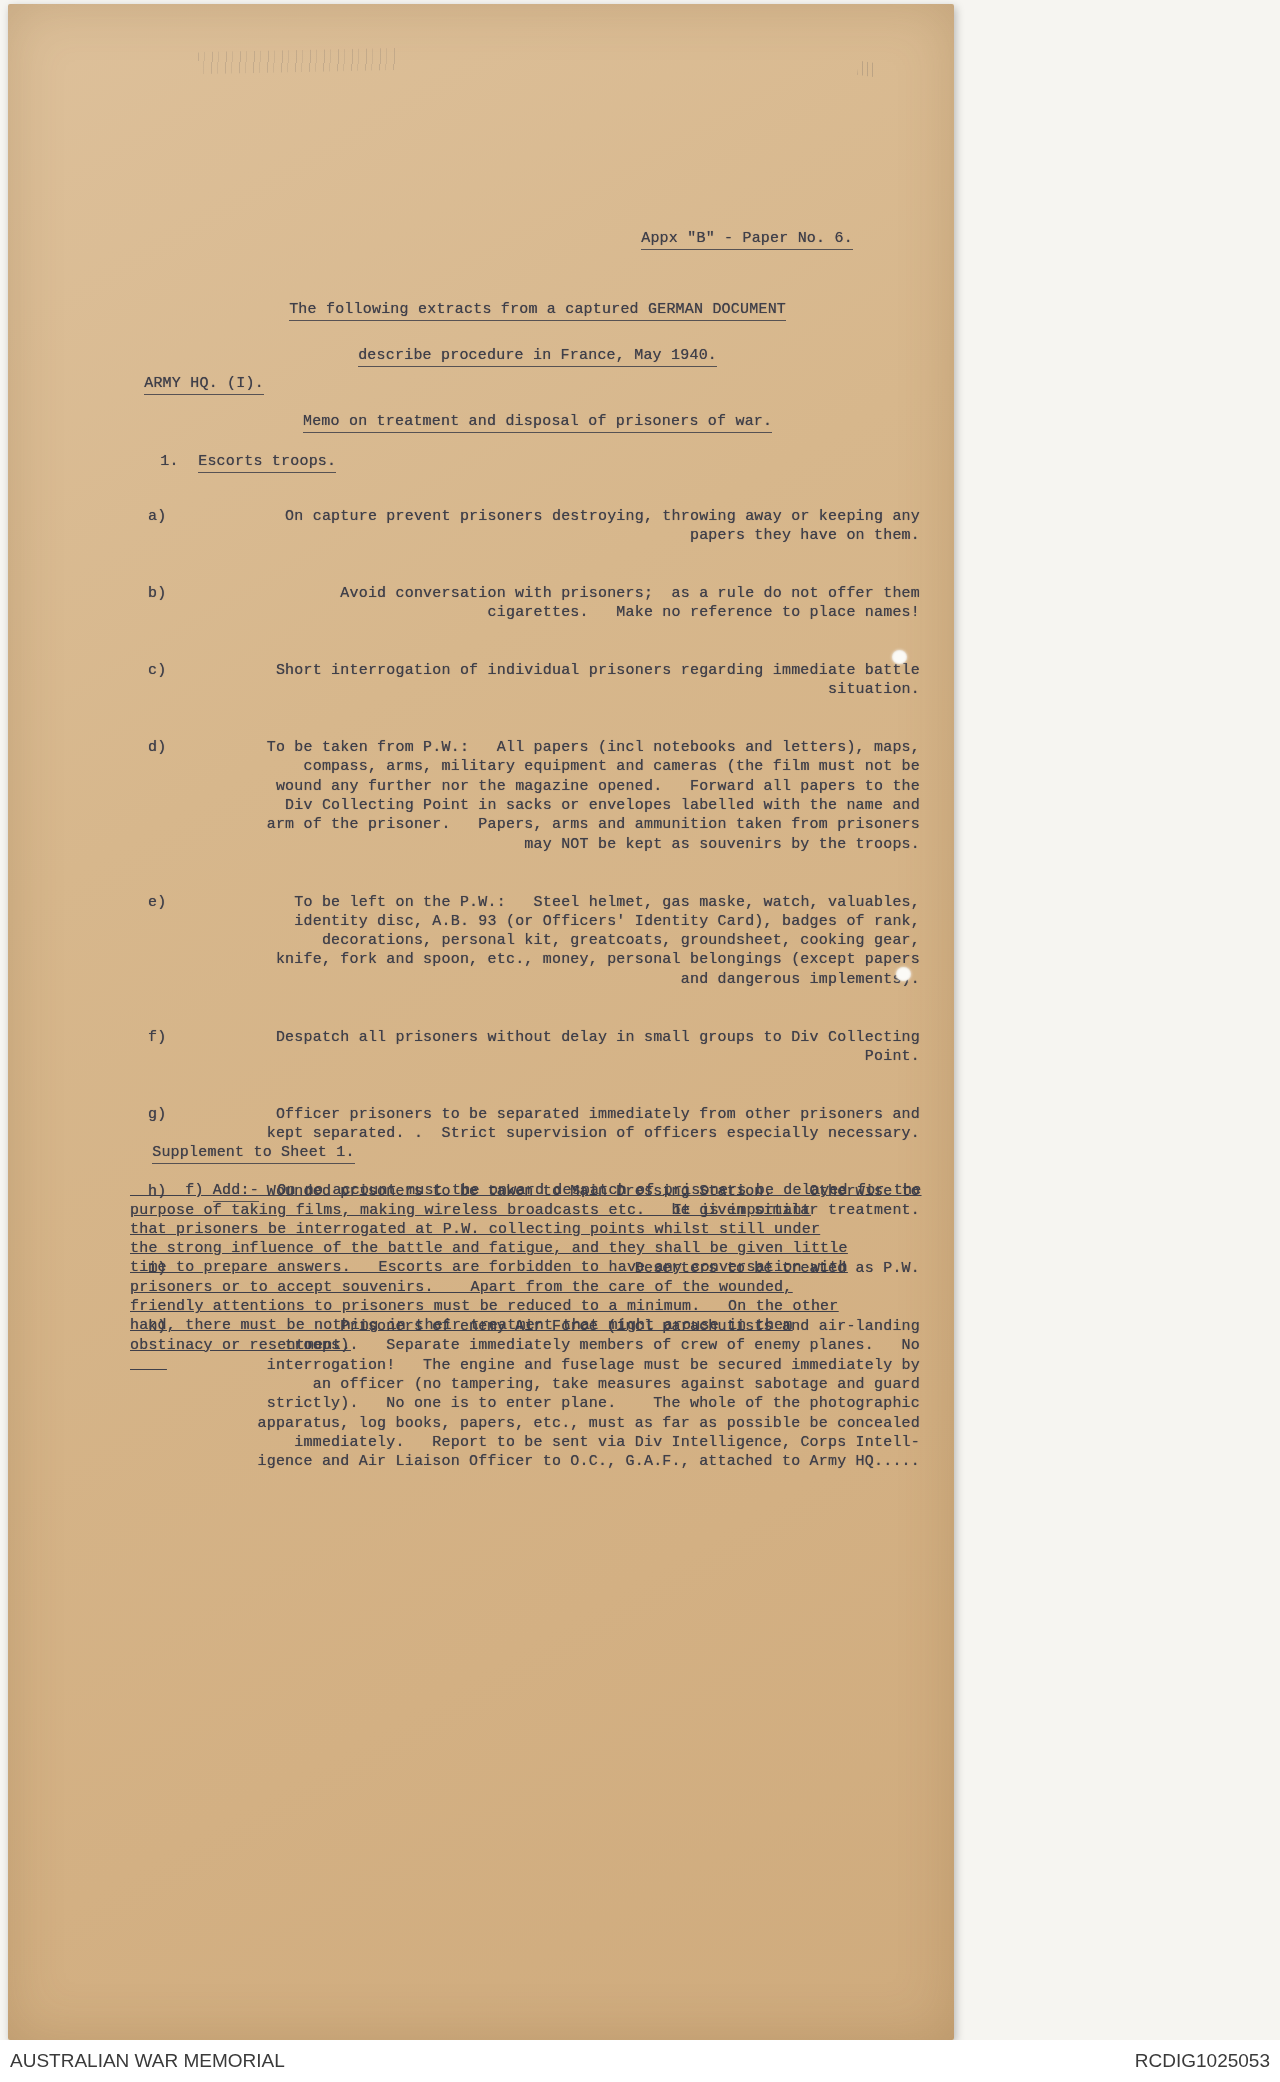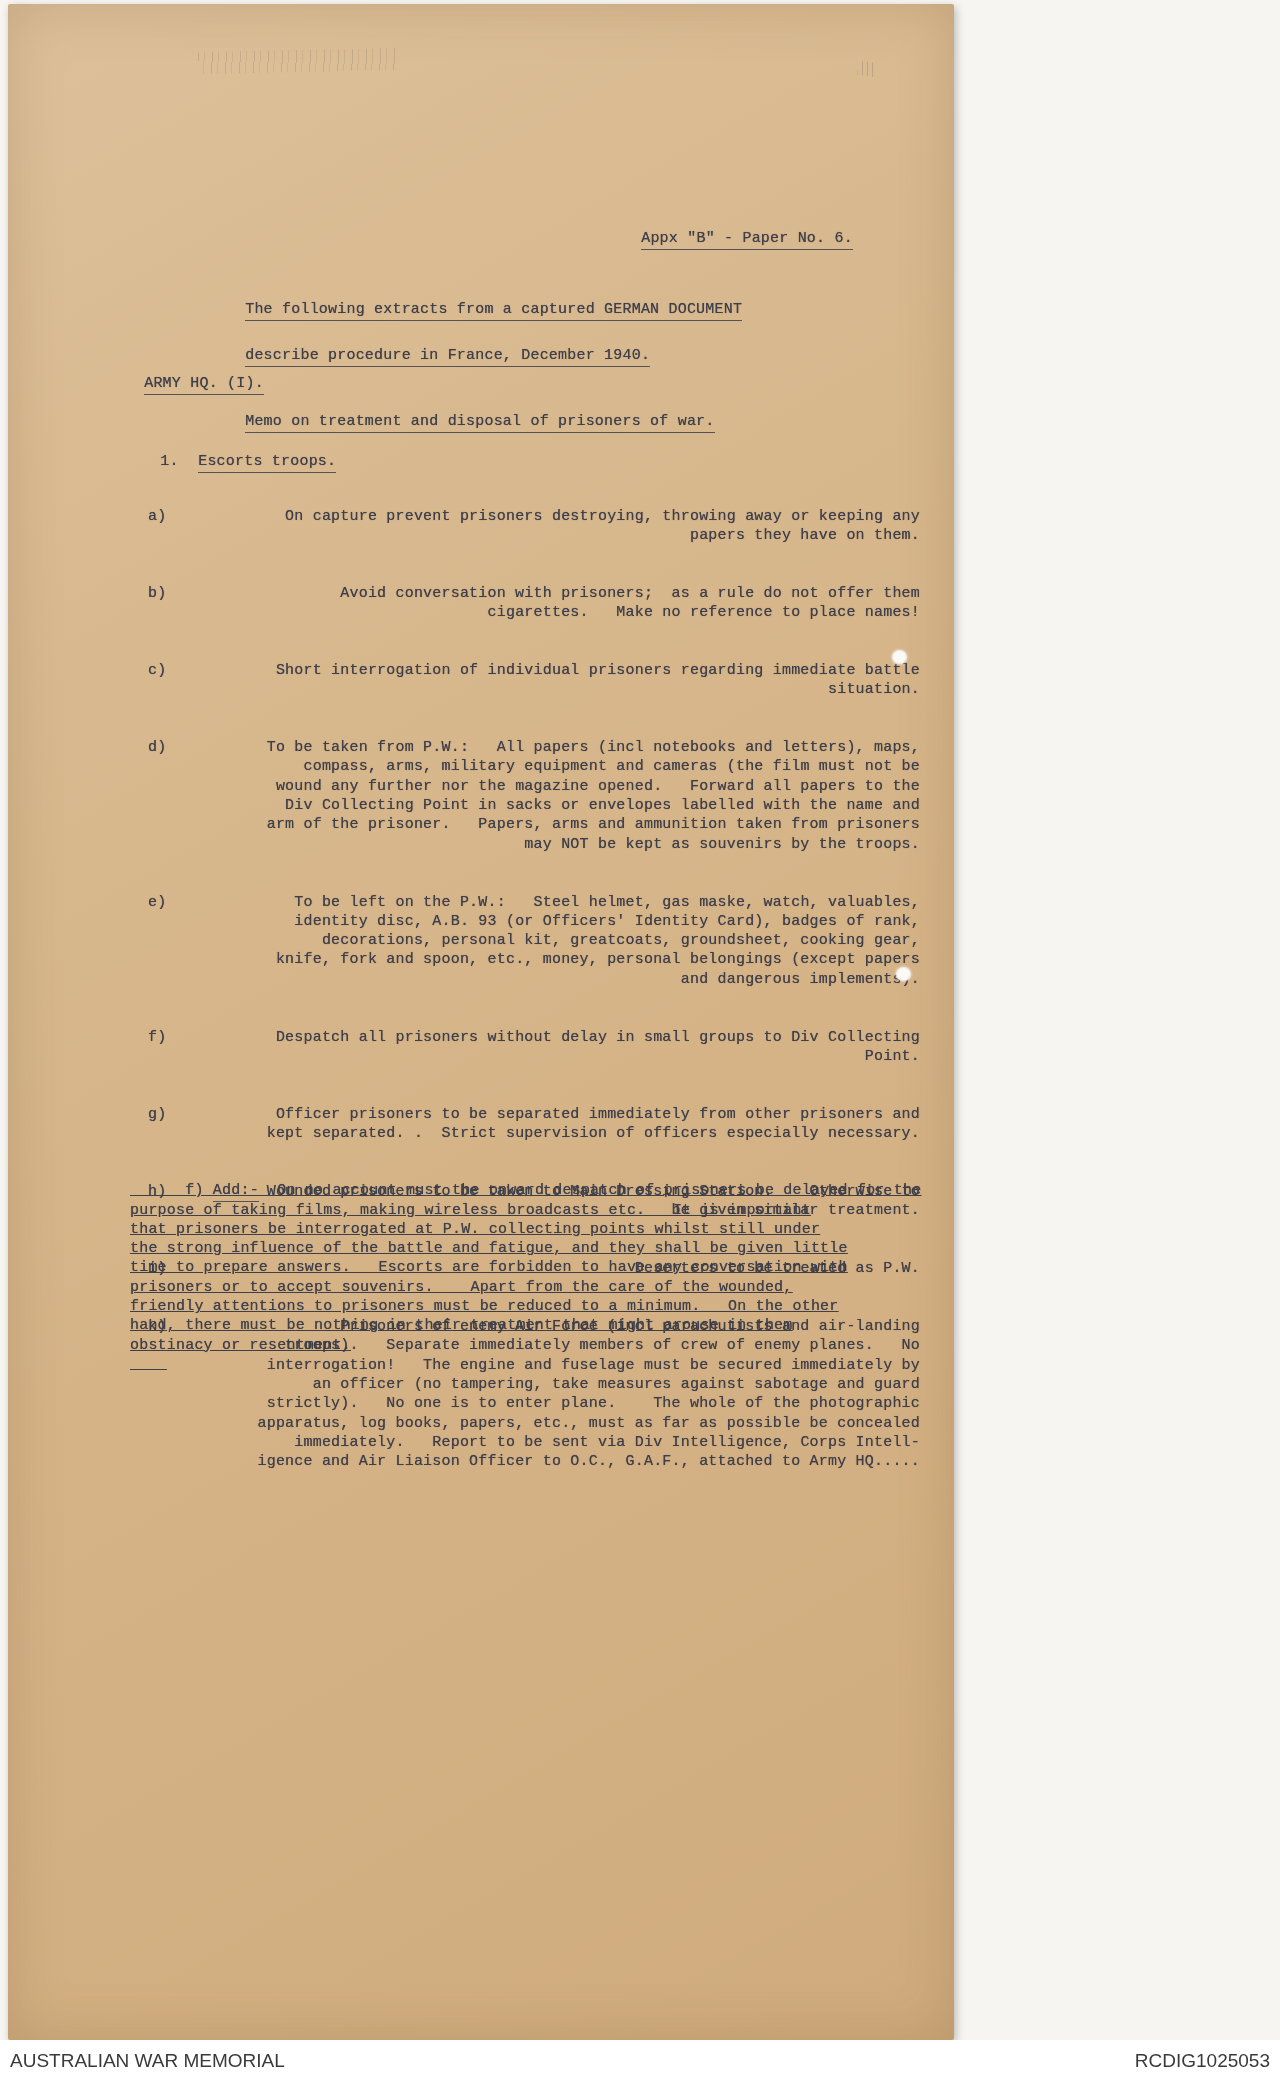--- a/index.html
+++ b/index.html
@@ -17,21 +17,21 @@
     border-radius:2px;
   }
   .type{
     font-size:15px;line-height:19.3px;letter-spacing:.2px;
     color:#3f3f49;
     text-shadow:0 0 .7px rgba(55,55,68,.75);
     position:absolute;
     white-space:pre-wrap;
   }
   .u{border-bottom:1.4px solid rgba(63,63,73,.85);padding-bottom:1.5px;}
-  .center{text-align:left;}
+  .center{text-align:center;}
   .appx{left:578px;top:206px;}
   .intro{left:182px;top:271px;width:640px;line-height:23px;}
   .armyhq{left:81px;top:351px;}
   .memo-title{left:182px;top:389px;width:640px;}
   .sec1{left:97px;top:429px;}
   .sec1 .num{display:inline-block;width:38px;}
   .list{left:140px;top:464px;width:772px;}
   .item{display:flex;}
   .item .lbl{flex:none;width:37px;}
   .item .txt{flex:1;white-space:pre-wrap;text-align:right;}
@@ -73,21 +73,21 @@
 
     <div class="pencil-marks"></div>
     <div class="pencil-marks-2"></div>
 
     <div class="type appx">
       <span class="u">Appx "B" - Paper No. 6.</span>
     </div>
 
     <div class="type intro center">
       <span class="u">The following extracts from a captured GERMAN DOCUMENT</span><br>
-      <span class="u">describe procedure in France, December 1940.</span>
+      <span class="u">describe procedure in France, May 1940.</span>
     </div>
 
     <div class="type armyhq">
       <span class="u">ARMY HQ. (I).</span>
     </div>
 
     <div class="type memo-title center">
       <span class="u">Memo on treatment and disposal of prisoners of war.</span>
     </div>
 
@@ -153,20 +153,23 @@
 troops).   Separate immediately members of crew of enemy planes.   No
 interrogation!   The engine and fuselage must be secured immediately by
 an officer (no tampering, take measures against sabotage and guard
 strictly).   No one is to enter plane.    The whole of the photographic
 apparatus, log books, papers, etc., must as far as possible be concealed
 immediately.   Report to be sent via Div Intelligence, Corps Intell-
 igence and Air Liaison Officer to O.C., G.A.F., attached to Army HQ.....</span>
       </div>
     </div>
 
+    <div class="type supp-head">
+      <span class="u">Supplement to Sheet 1.</span>
+    </div>
 
     <div class="type supp">
       <span class="lbl">f) </span><span class="u">Add:-</span><span>  On no account must the onward despatch of prisoners be delayed for the
 purpose of taking films, making wireless broadcasts etc.   It is important
 that prisoners be interrogated at P.W. collecting points whilst still under
 the strong influence of the battle and fatigue, and they shall be given little
 time to prepare answers.   Escorts are forbidden to have any conversation with
 prisoners or to accept souvenirs.    Apart from the care of the wounded,
 friendly attentions to prisoners must be reduced to a minimum.   On the other
 hand, there must be nothing in their treatment that might arouse in them

